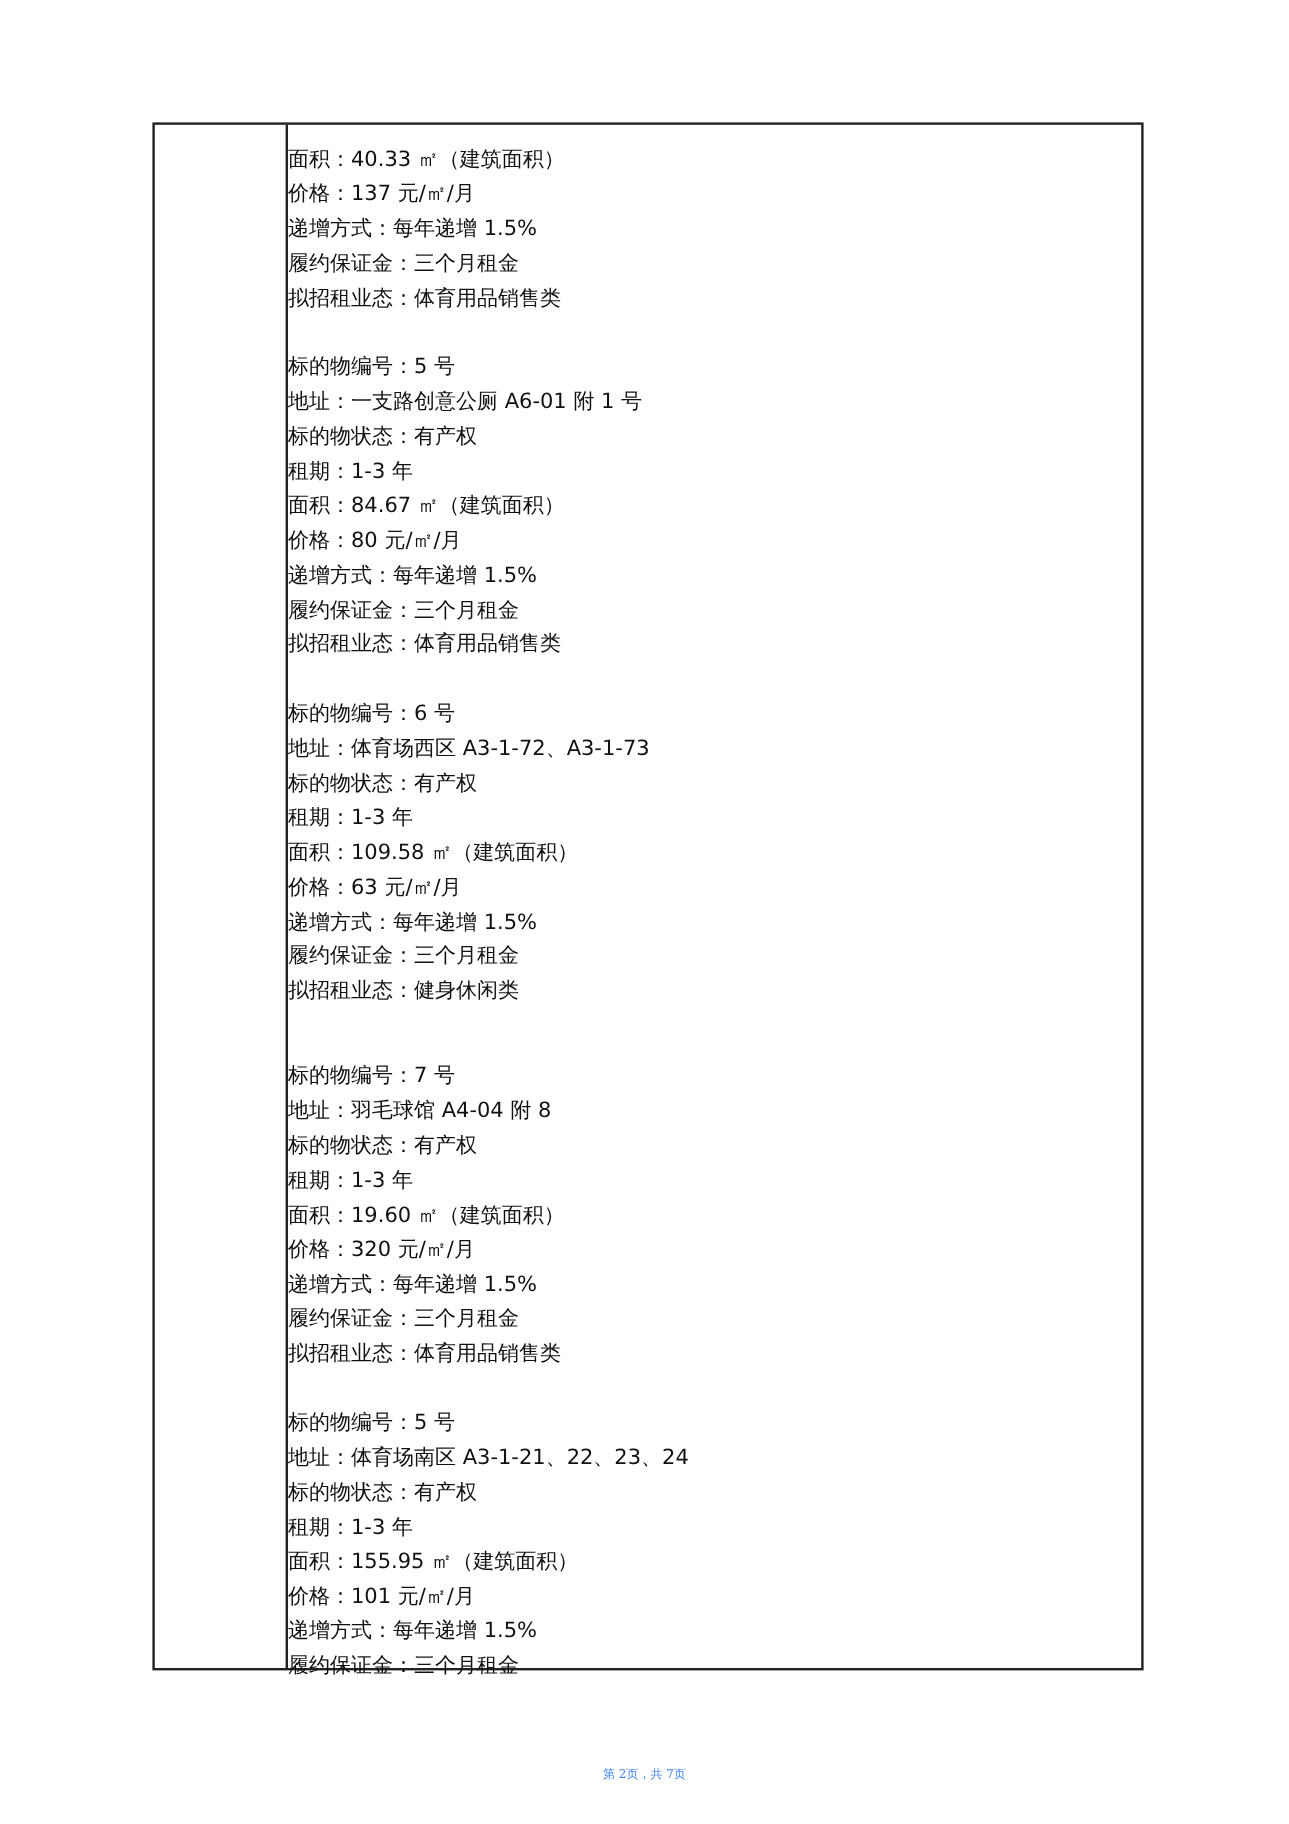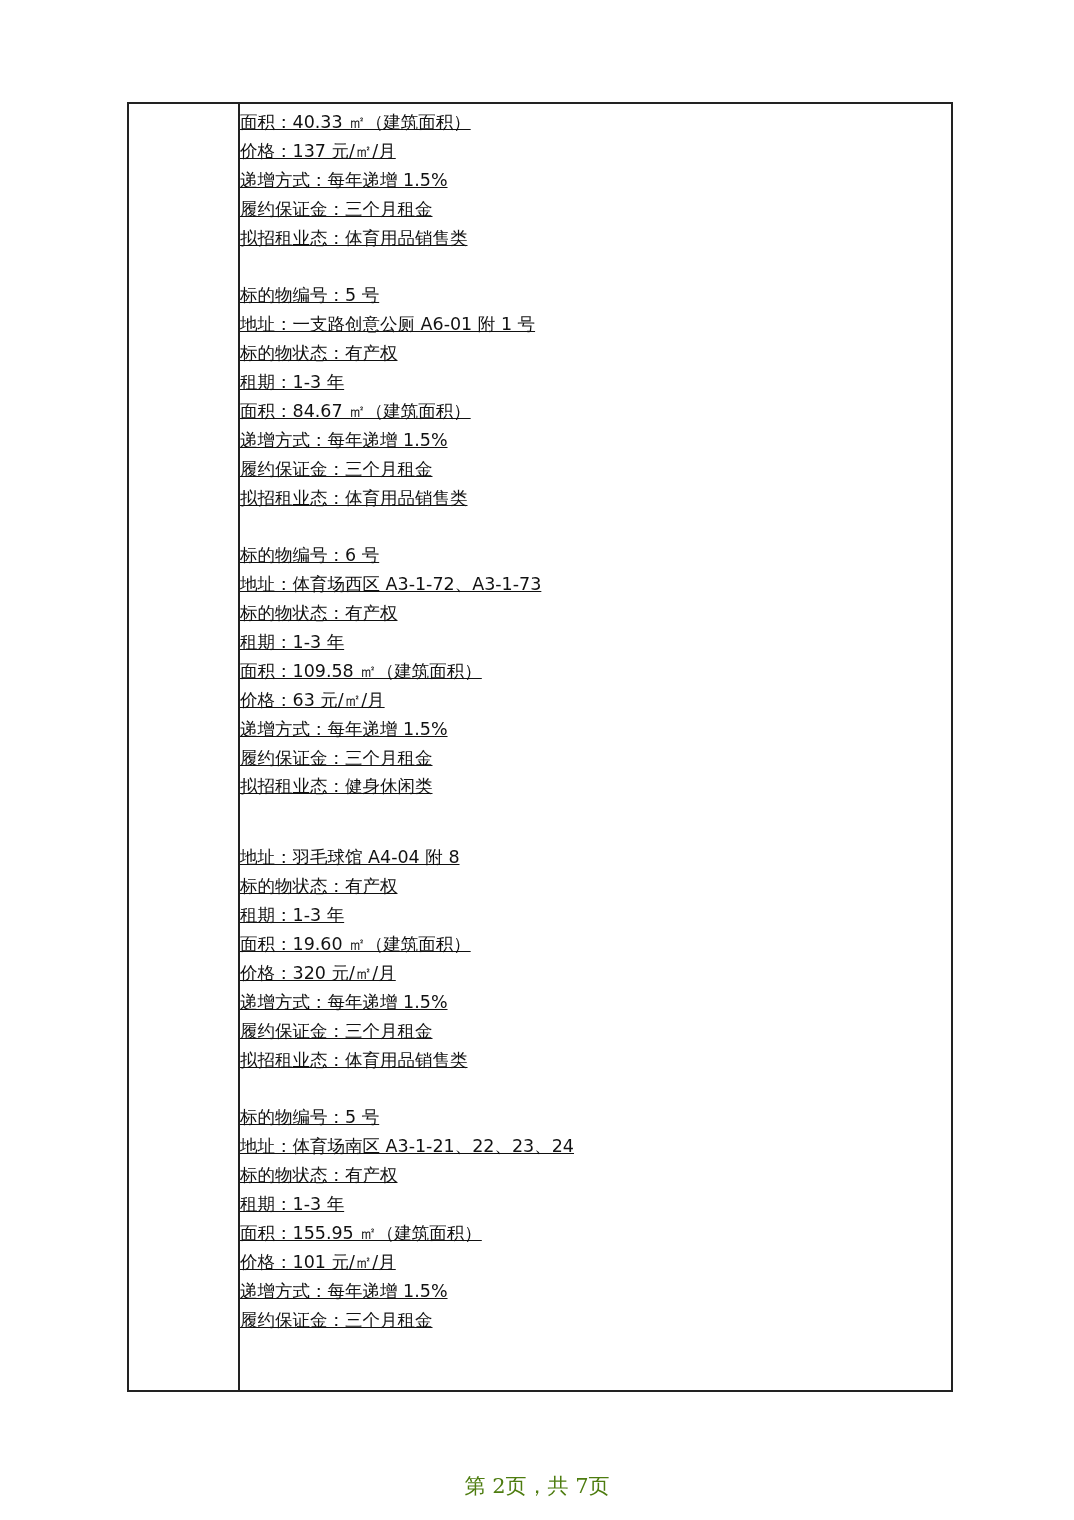--- a/index.html
+++ b/index.html
@@ -3,63 +3,65 @@
 <meta charset="utf-8">
 <style>
   html, body { margin:0; padding:0; background:#ffffff; }
   body { width:1074px; height:1520px; position:relative; overflow:hidden;
          font-family:"DejaVu Sans","Liberation Sans",sans-serif; color:#111; }
   .table { position:absolute; left:127px; top:102px; width:822px; height:1286px;
            border:2px solid #222; box-sizing:content-box; }
   .col-left { position:absolute; left:0; top:0; width:109px; height:100%;
               border-right:2px solid #222; }
   .col-right { position:absolute; left:111px; top:0; right:0; height:100%; }
-  .lines { position:absolute; left:0; top:4px; margin:0; padding:0; list-style:none;text-decoration:underline; }
+  .lines { position:absolute; left:0; top:15px; margin:0; padding:0; list-style:none; }
   .line { height:28.9px; line-height:28.9px; font-size:17.5px; white-space:nowrap;
           letter-spacing:0px; }
   .blank { height:28.9px; }
   .footer { position:absolute; left:0; width:100%; top:1472px; text-align:center;
-            font-family:"DejaVu Serif","Liberation Serif",serif; font-size:21px; color:#4d7c0f; }
+            font-family:"DejaVu Serif","Liberation Serif",serif; font-size:10px; color:#3b82f6; }
 </style>
 </head>
 <body>
 
 <div class="table">
   <div class="col-left"></div>
   <div class="col-right">
     <ul class="lines">
       <li class="line">面积：40.33 ㎡（建筑面积）</li>
       <li class="line">价格：137 元/㎡/月</li>
       <li class="line">递增方式：每年递增 1.5%</li>
       <li class="line">履约保证金：三个月租金</li>
       <li class="line">拟招租业态：体育用品销售类</li>
       <li class="blank"></li>
 
       <li class="line">标的物编号：5 号</li>
       <li class="line">地址：一支路创意公厕 A6-01 附 1 号</li>
       <li class="line">标的物状态：有产权</li>
       <li class="line">租期：1-3 年</li>
       <li class="line">面积：84.67 ㎡（建筑面积）</li>
+      <li class="line">价格：80 元/㎡/月</li>
       <li class="line">递增方式：每年递增 1.5%</li>
       <li class="line">履约保证金：三个月租金</li>
       <li class="line">拟招租业态：体育用品销售类</li>
       <li class="blank"></li>
 
       <li class="line">标的物编号：6 号</li>
       <li class="line">地址：体育场西区 A3-1-72、A3-1-73</li>
       <li class="line">标的物状态：有产权</li>
       <li class="line">租期：1-3 年</li>
       <li class="line">面积：109.58 ㎡（建筑面积）</li>
       <li class="line">价格：63 元/㎡/月</li>
       <li class="line">递增方式：每年递增 1.5%</li>
       <li class="line">履约保证金：三个月租金</li>
       <li class="line">拟招租业态：健身休闲类</li>
       <li class="blank"></li>
       <li class="blank" style="height:13px"></li>
 
+      <li class="line">标的物编号：7 号</li>
       <li class="line">地址：羽毛球馆 A4-04 附 8</li>
       <li class="line">标的物状态：有产权</li>
       <li class="line">租期：1-3 年</li>
       <li class="line">面积：19.60 ㎡（建筑面积）</li>
       <li class="line">价格：320 元/㎡/月</li>
       <li class="line">递增方式：每年递增 1.5%</li>
       <li class="line">履约保证金：三个月租金</li>
       <li class="line">拟招租业态：体育用品销售类</li>
       <li class="blank"></li>
 

